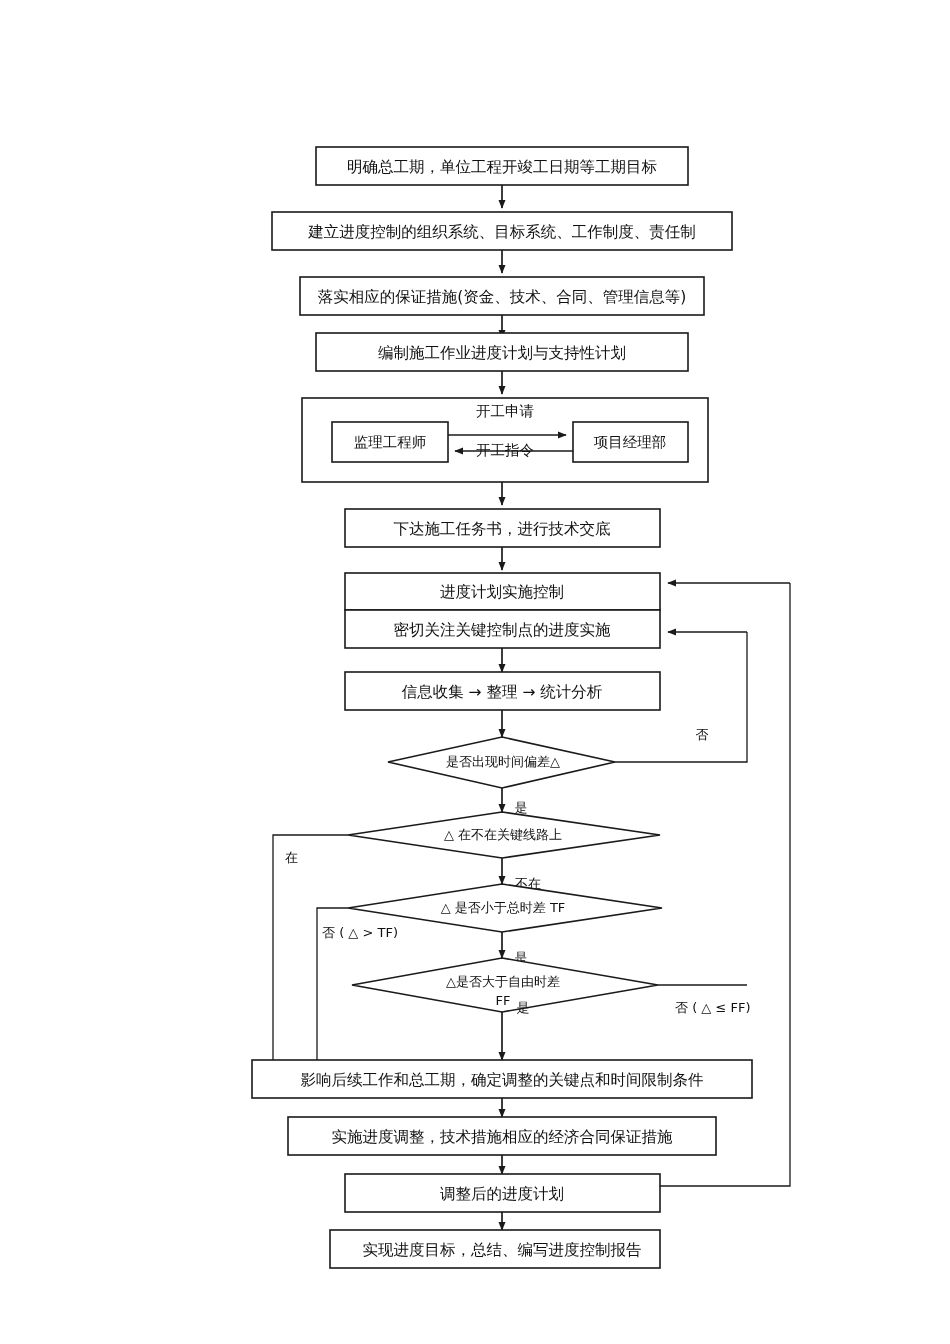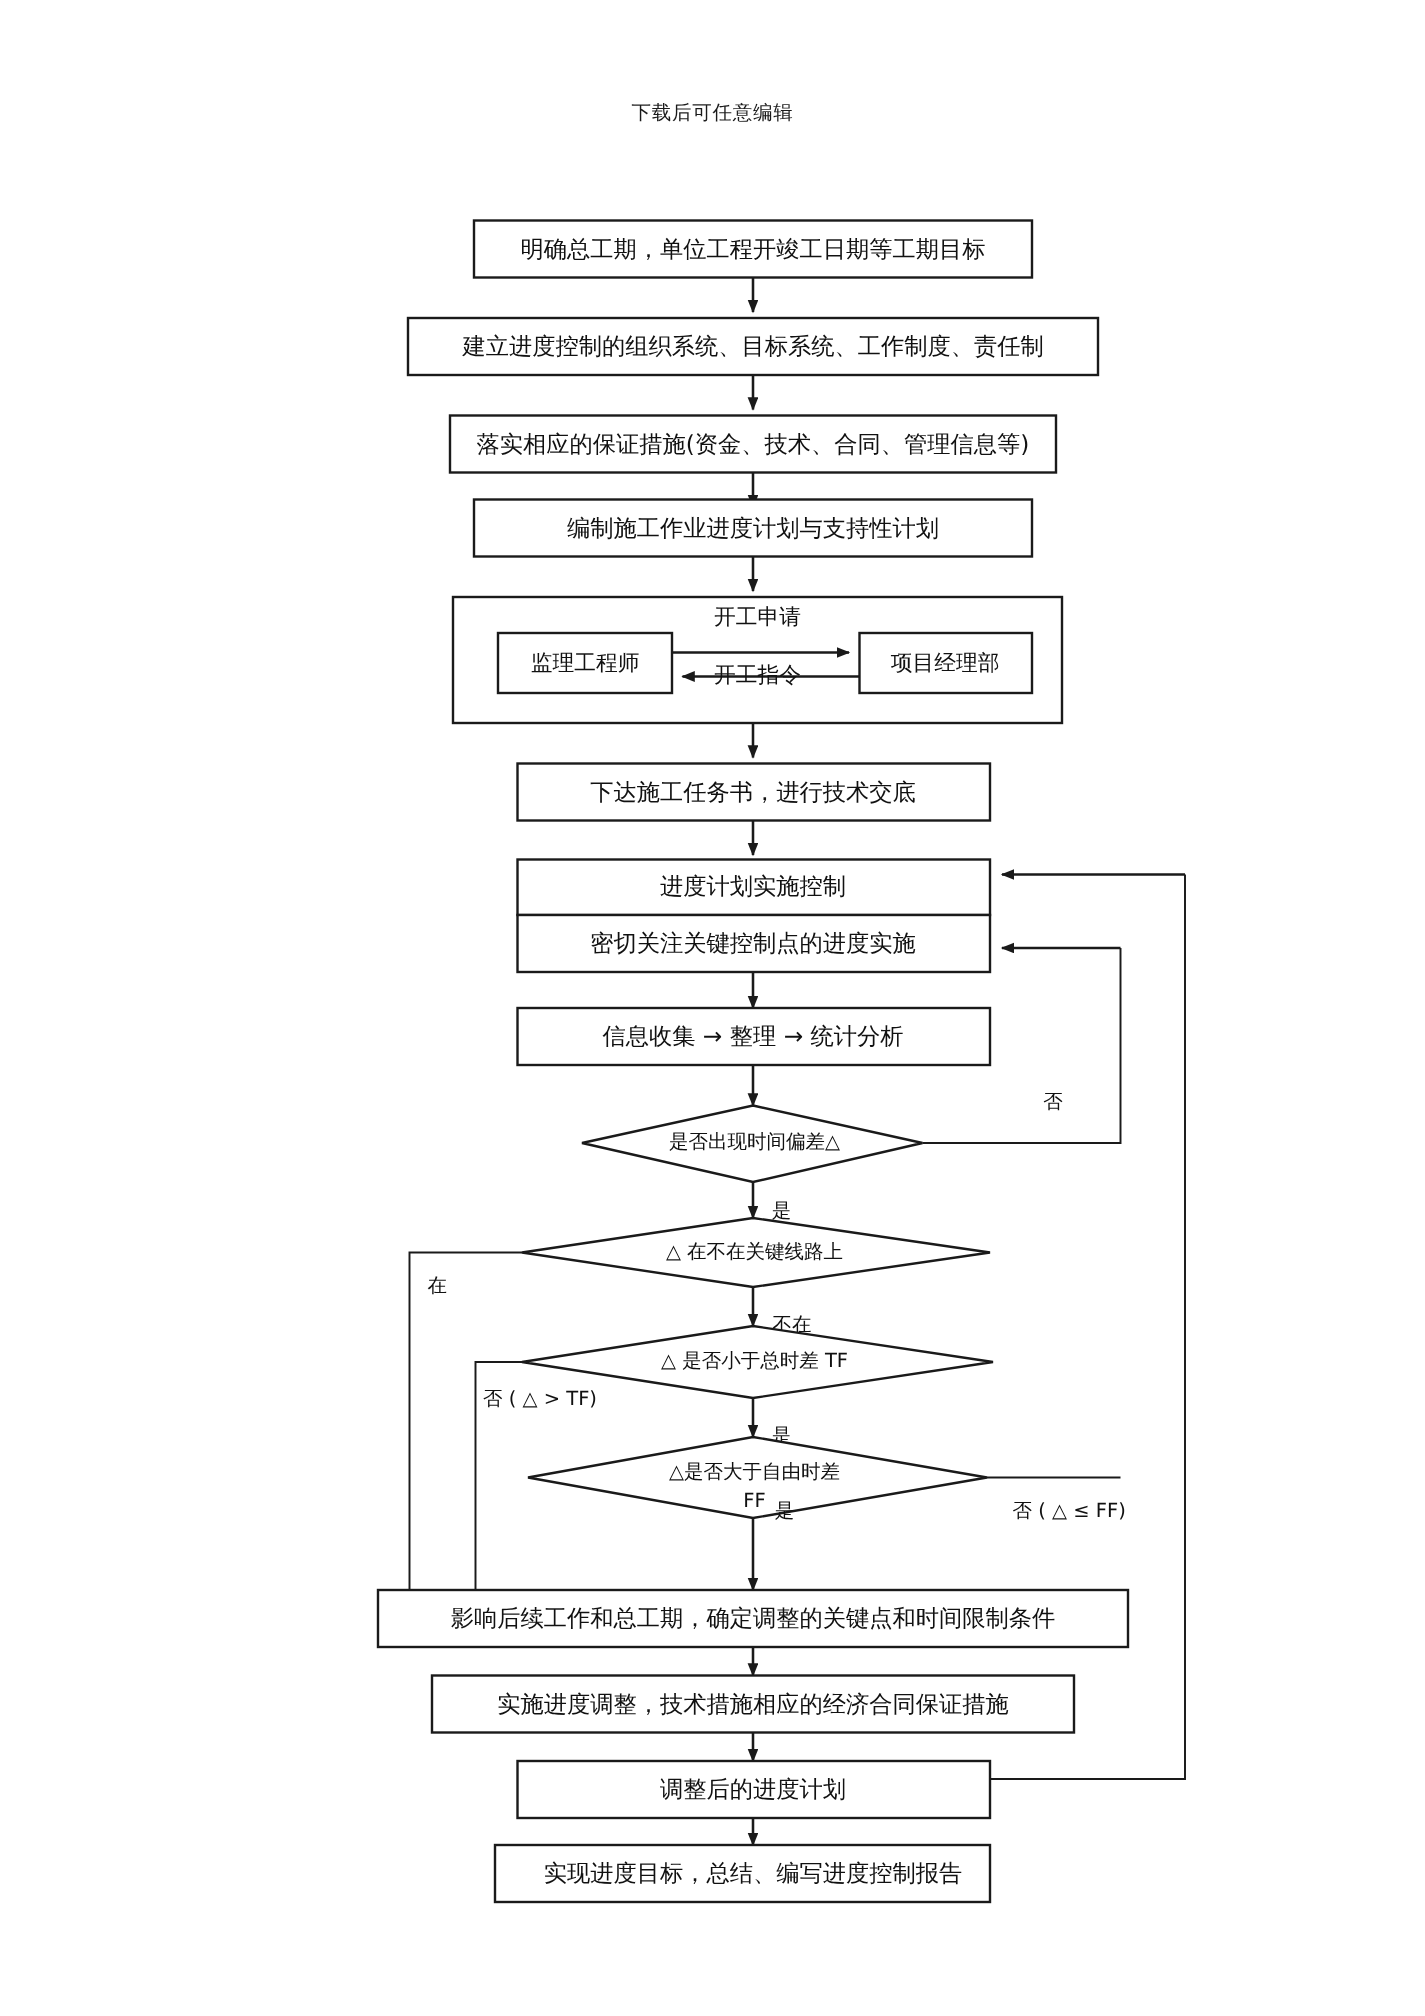--- a/index.html
+++ b/index.html
@@ -81,21 +81,20 @@
   svg.flow text.t-edge-l {
     font-size: 13px;
     text-anchor: start;
   }
 </style>
 </head>
 <body>
 
 <div id="page">
 
-  <div class="page-header">下载后可任意编辑</div>
 
   <svg class="flow" viewBox="0 0 950 1344" xmlns="http://www.w3.org/2000/svg">
     <defs>
       <marker id="ah" markerWidth="10" markerHeight="10" refX="8.2" refY="3.6" orient="auto" markerUnits="userSpaceOnUse">
         <path d="M0,0 L9,3.6 L0,7.2 z" fill="#1a1a1a"></path>
       </marker>
     </defs>
 
     <g>
       <rect class="box" x="316" y="147" width="372" height="38"></rect>

